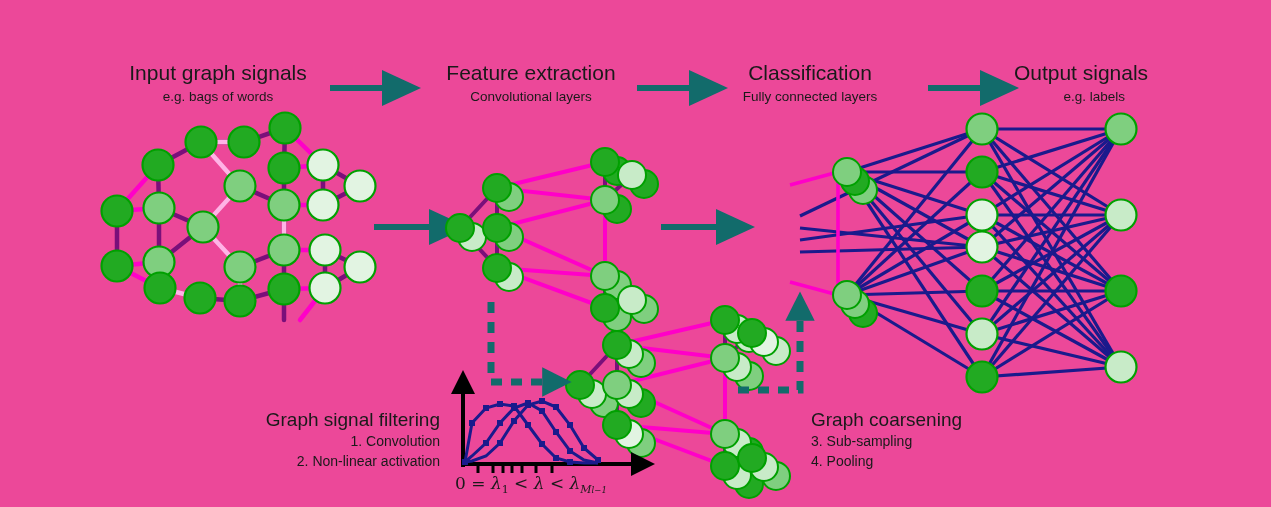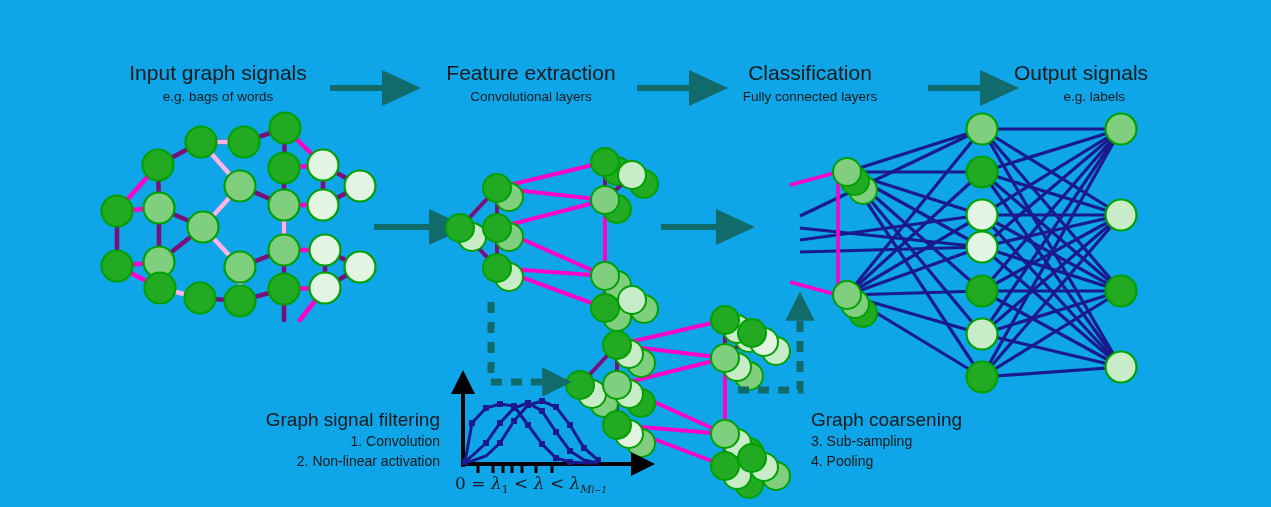--- a/index.html
+++ b/index.html
@@ -1,17 +1,17 @@
 <!DOCTYPE html>
 <html><head>
 <meta charset="utf-8">
 <style>
   html,body{margin:0;padding:0;background:#ffffff;}
   body{width:1271px;height:507px;overflow:hidden;font-family:"Liberation Sans",sans-serif;}
-  #stage{position:relative;width:1271px;height:507px;background:#0ea5e9;}
+  #stage{position:relative;width:1271px;height:507px;background:#ec4899;}
   svg#canvas{position:absolute;left:0;top:0;width:1271px;height:507px;}
   .hdr-title{font-family:"Liberation Sans",sans-serif;font-size:21px;fill:#1a1a1a;}
   .hdr-sub{font-family:"Liberation Sans",sans-serif;font-size:13.5px;fill:#1a1a1a;}
   .cap-title{font-family:"Liberation Sans",sans-serif;font-size:19px;fill:#1a1a1a;}
   .cap-line{font-family:"Liberation Sans",sans-serif;font-size:14px;fill:#1a1a1a;}
   .formula{font-family:"DejaVu Serif",serif;font-size:17px;fill:#1a1a1a;}
   .formula .it{font-style:italic;}
   .formula .sub{font-size:11px;}
   .formula .subsub{font-size:8.5px;}
 </style>

